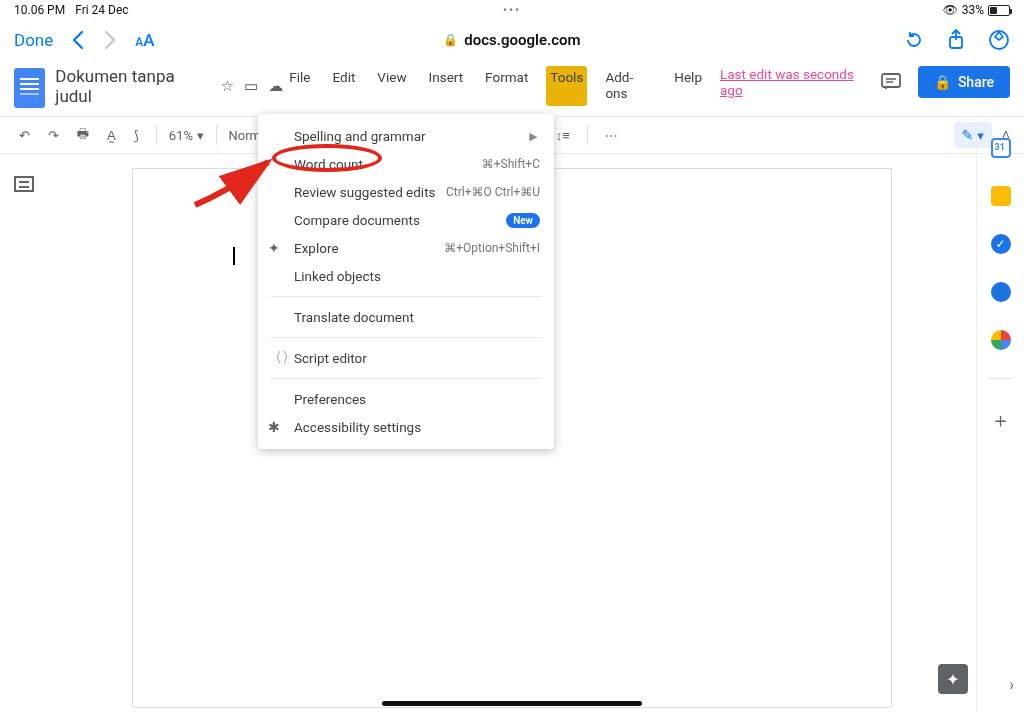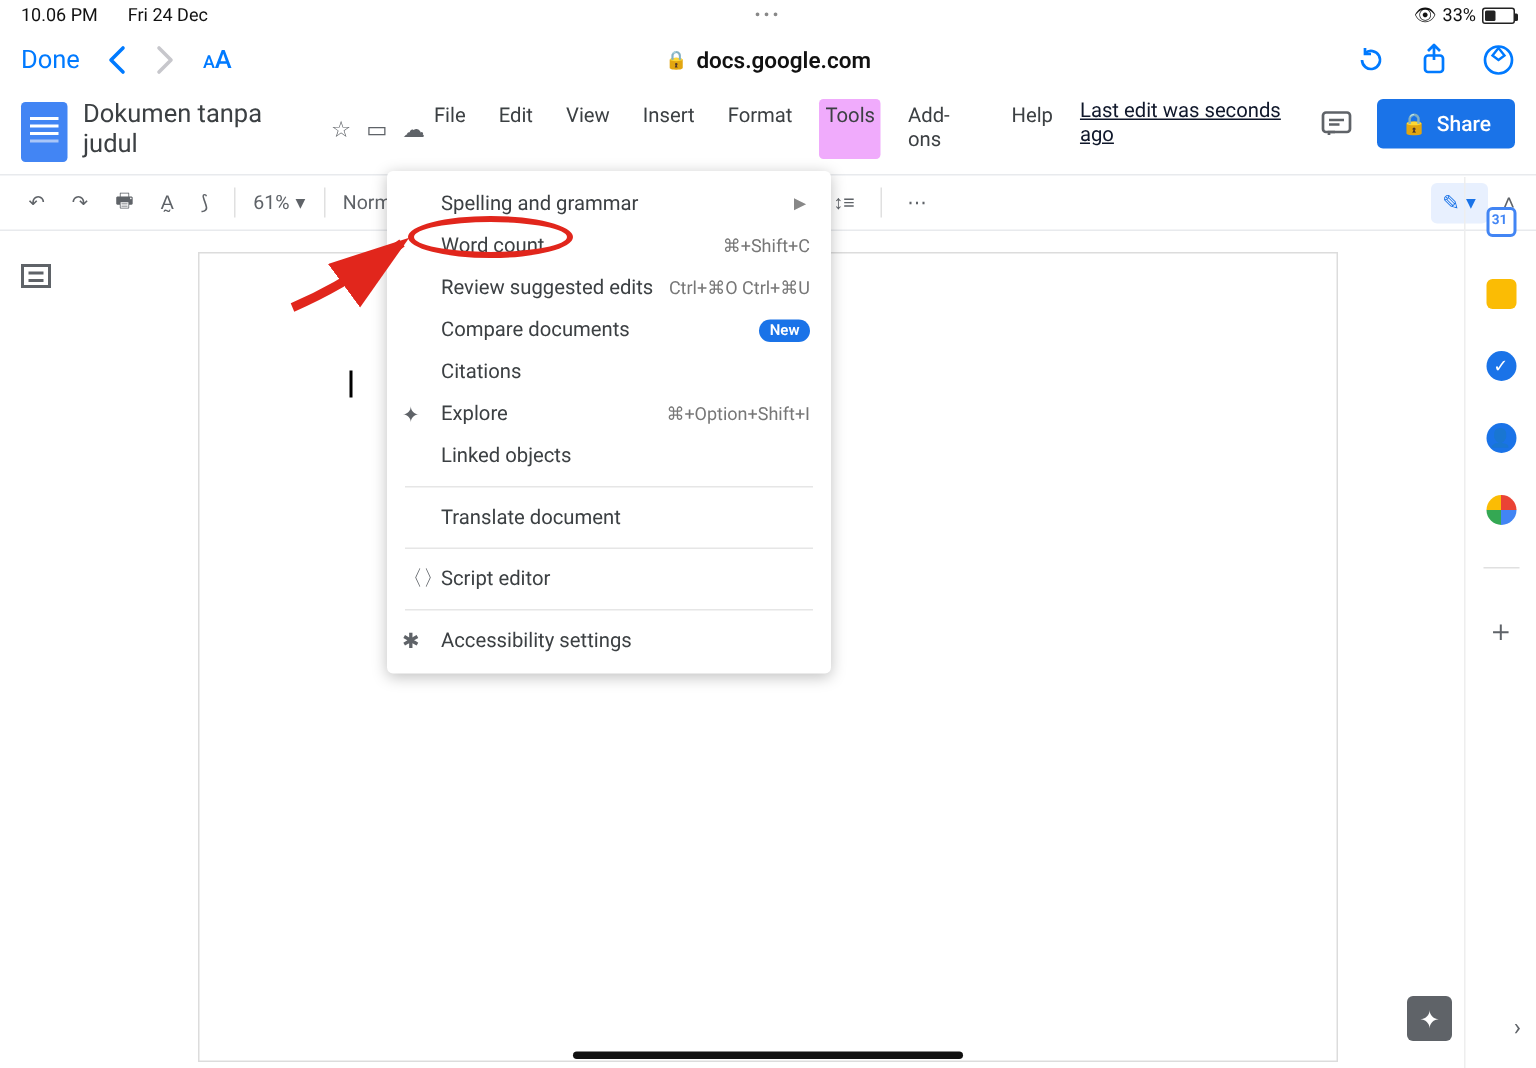--- a/index.html
+++ b/index.html
@@ -1,20 +1,20 @@
 <!DOCTYPE html>
 <html><head>
 <meta charset="utf-8">
 <style>
   * { box-sizing: border-box; margin: 0; padding: 0; font-family: -apple-system, BlinkMacSystemFont, "Segoe UI", Roboto, Arial, sans-serif; }
   body { width: 1024px; height: 712px; background: #fff; overflow: hidden; position: relative; }
 
   
   .statusbar { height: 20px; display:flex; align-items:center; justify-content:space-between; padding: 0 14px; font-size:12px; color:#111; }
-  .statusbar .left { display:flex; gap:20px; }
+  .statusbar .left { display:flex; gap:10px; }
   .statusbar .center { position:absolute; left:50%; transform:translateX(-50%); color:#888; letter-spacing:2px; }
   .statusbar .right { display:flex; align-items:center; gap:4px; }
   .batt { width:22px; height:11px; border:1px solid #222; border-radius:2px; position:relative; display:inline-block; }
   .batt::after { content:""; position:absolute; right:-3px; top:3px; width:2px; height:5px; background:#222; border-radius:0 1px 1px 0;}
   .batt .fill { position:absolute; left:1px; top:1px; bottom:1px; width:33%; background:#222; border-radius:1px; }
   .eye { font-size:12px; }
 
   
   .safaribar { height:40px; display:flex; align-items:center; justify-content:space-between; padding:0 14px; font-size:17px; color:#007aff; }
   .safaribar .sbleft { display:flex; gap:18px; }
@@ -28,22 +28,22 @@
   
   .docstop { height:56px; display:flex; align-items:flex-start; padding:6px 14px 0 14px; gap:10px; }
   .docicon { width:32px; height:40px; background:#4285f4; border-radius:3px; position:relative; margin-top:2px;}
   .docicon::before { content:""; position:absolute; left:6px; right:6px; top:10px; height:2px; background:#fff; box-shadow:0 5px 0 #fff, 0 10px 0 #fff, 0 15px 0 #a9c6f8; }
   .titlearea { display:flex; flex-direction:row; gap:2px; }
   .titlebar { display:flex; align-items:center; gap:10px; }
   .doctitle { font-size:17px; color:#3c4043; }
   .titleicon { color:#5f6368; font-size:15px; }
   .menubar { display:flex; gap:14px; font-size:13.5px; color:#3c4043; }
   .menubar .mi { padding:3px 4px; border-radius:3px; cursor:default;}
-  .menubar .mi.active { background:#f0abfc; }
-  .menubar .lastedit { color:#0f172a; text-decoration:underline; margin-left:0; }
+  .menubar .mi.active { background:#eab308; }
+  .menubar .lastedit { color:#ec4899; text-decoration:underline; margin-left:0; }
   .topright { margin-left:auto; display:flex; align-items:center; gap:16px; }
   .commenticon { color:#5f6368; font-size:20px; }
   .sharebtn { background:#1a73e8; color:#fff; font-size:14px; font-weight:500; padding:8px 16px; border-radius:4px; display:flex; align-items:center; gap:6px; }
 
   
   .toolbar { height:38px; border-top:1px solid #e8eaed; border-bottom:1px solid #e8eaed; display:flex; align-items:center; padding:0 14px; gap:8px; font-size:13px; color:#5f6368; }
   .toolbar .ti { padding:4px 5px; border-radius:3px; }
   .toolbar .sep { width:1px; height:20px; background:#e0e0e0; margin:0 4px; }
   .zoom { display:flex; align-items:center; gap:4px; }
   .styledd { display:flex; align-items:center; gap:4px; padding-right:6px; }
@@ -259,40 +259,40 @@
   </div>
   <div class="dd-item">
     <span>Review suggested edits</span>
       <span class="sc">Ctrl+⌘O Ctrl+⌘U</span>
   </div>
   <div class="dd-item">
     <span>Compare documents</span>
       <span class="newpill">New</span>
   </div>
   <div class="dd-item">
-    <span>Citations</span>
-  </div>
-  <div class="dd-item">
     <span class="ic">✦</span>
     <span>Explore</span>
       <span class="sc">⌘+Option+Shift+I</span>
   </div>
   <div class="dd-item">
     <span>Linked objects</span>
   </div>
   <div class="dd-sep"></div>
   <div class="dd-item">
     <span>Translate document</span>
   </div>
   <div class="dd-sep"></div>
   <div class="dd-item">
     <span class="ic">〈〉</span>
     <span>Script editor</span>
   </div>
   <div class="dd-sep"></div>
+  <div class="dd-item">
+    <span>Preferences</span>
+  </div>
   <div class="dd-item">
     <span class="ic">✱</span>
     <span>Accessibility settings</span>
   </div>
 </div>
 
 <div class="annot circle"></div>
 <div class="annot arrow">
   <svg width="90" height="70">
     <defs>

